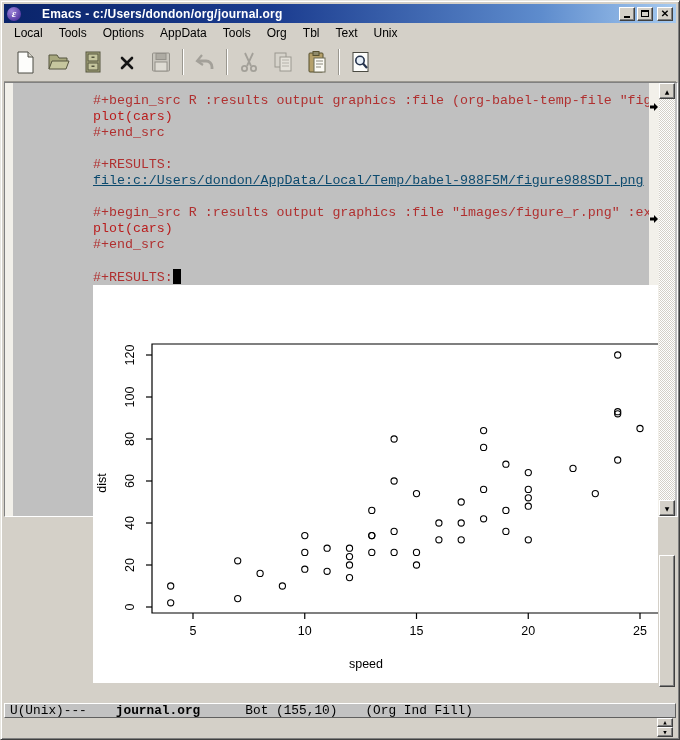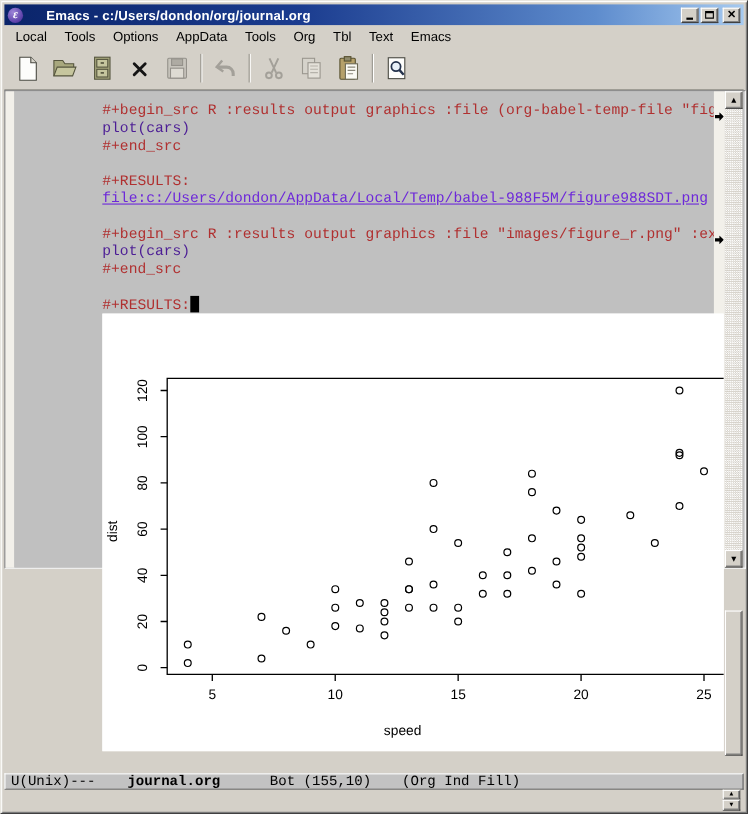--- a/index.html
+++ b/index.html
@@ -47,22 +47,22 @@
     border-left:1px solid #9a978f;border-right:1px solid #ffffff;}
   
   .inner{position:absolute;left:3px;top:81px;width:674px;height:435px;
     border:1px solid;border-color:#808080 #ffffff #ffffff #808080;background:#c0c0c0;}
   .fringe-left{position:absolute;left:0;top:0;width:8px;height:100%;background:#f2f0ea;}
   .text-col{position:absolute;left:8px;top:0;width:636px;height:100%;
     background:#c0c0c0;overflow:hidden;padding-top:10px;}
   .line{height:16px;padding-left:80px;white-space:pre;
     font:13.3px/16px "Liberation Mono",monospace;}
   .ln-meta{color:#b03030;}
-  .ln-code{color:#4c1d95;}
-  .ln-link{color:#6d28d9;}
+  .ln-code{color:#b91c1c;}
+  .ln-link{color:#0c4a6e;}
   .ln-link .linktext{text-decoration:underline;cursor:pointer;}
   .cursor{display:inline-block;width:8px;height:15px;background:#000;vertical-align:-3px;}
   .plot{position:absolute;left:88px;top:202px;width:565px;height:398px;background:#fff;z-index:2;}
   .fringe-right{position:absolute;left:644px;top:0;width:10px;height:100%;background:#f2f0ea;z-index:1;}
   .trunc-arrow{position:absolute;left:1px;width:8px;height:8px;}
   
   .scrollbar{position:absolute;left:654px;top:0;width:16px;height:100%;
     background:repeating-conic-gradient(#ffffff 0% 25%,#d4d0c8 0% 50%);background-size:2px 2px;}
   .sb-btn{position:absolute;left:0;width:16px;height:16px;background:#d4d0c8;
     border:1px solid;border-color:#fff #404040 #404040 #fff;box-shadow:inset -1px -1px 0 #808080;
@@ -111,21 +111,21 @@
 
   <div class="menubar" id="menubar">
       <span class="menu-item">Local</span>
       <span class="menu-item">Tools</span>
       <span class="menu-item">Options</span>
       <span class="menu-item">AppData</span>
       <span class="menu-item">Tools</span>
       <span class="menu-item">Org</span>
       <span class="menu-item">Tbl</span>
       <span class="menu-item">Text</span>
-      <span class="menu-item">Emacs</span>
+      <span class="menu-item">Unix</span>
     </div>
 
   <div class="toolbar" id="toolbar">
       <button class="tbtn">
         <svg viewBox="0 0 24 24">
           <path d="M5 2h10l5 5v16H5z" fill="#fdfdfb" stroke="#4a4a42"></path>
           <path d="M15 2v5h5" fill="#d8d5cc" stroke="#4a4a42"></path>
         </svg>
       </button>
       <button class="tbtn">

